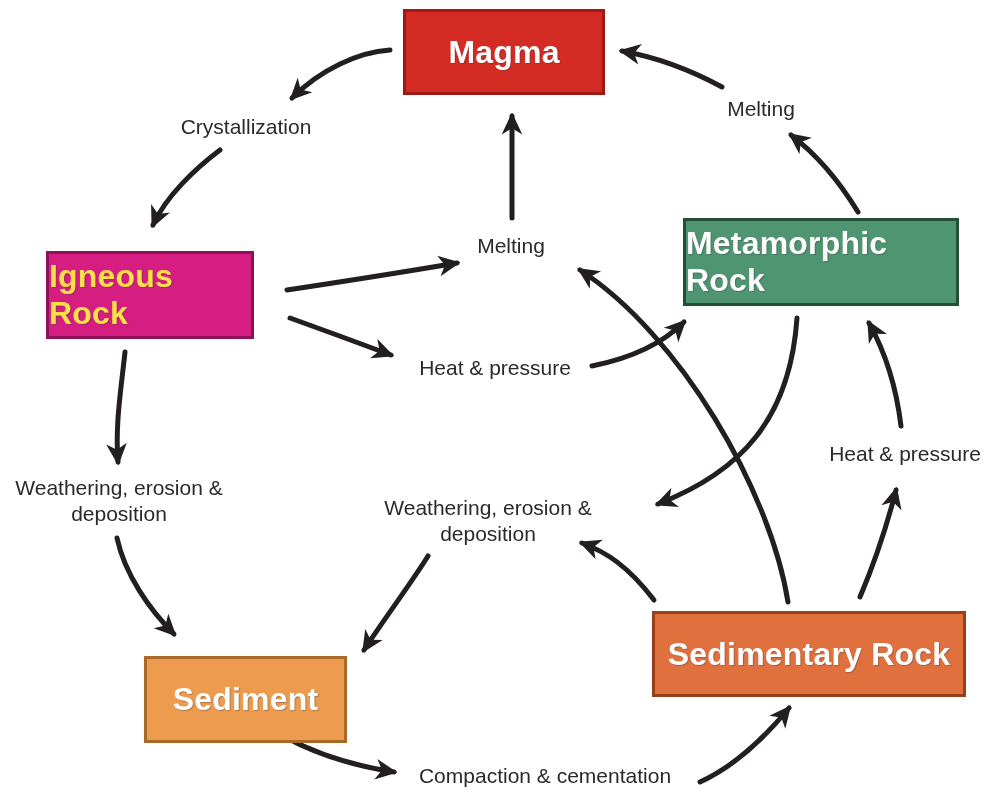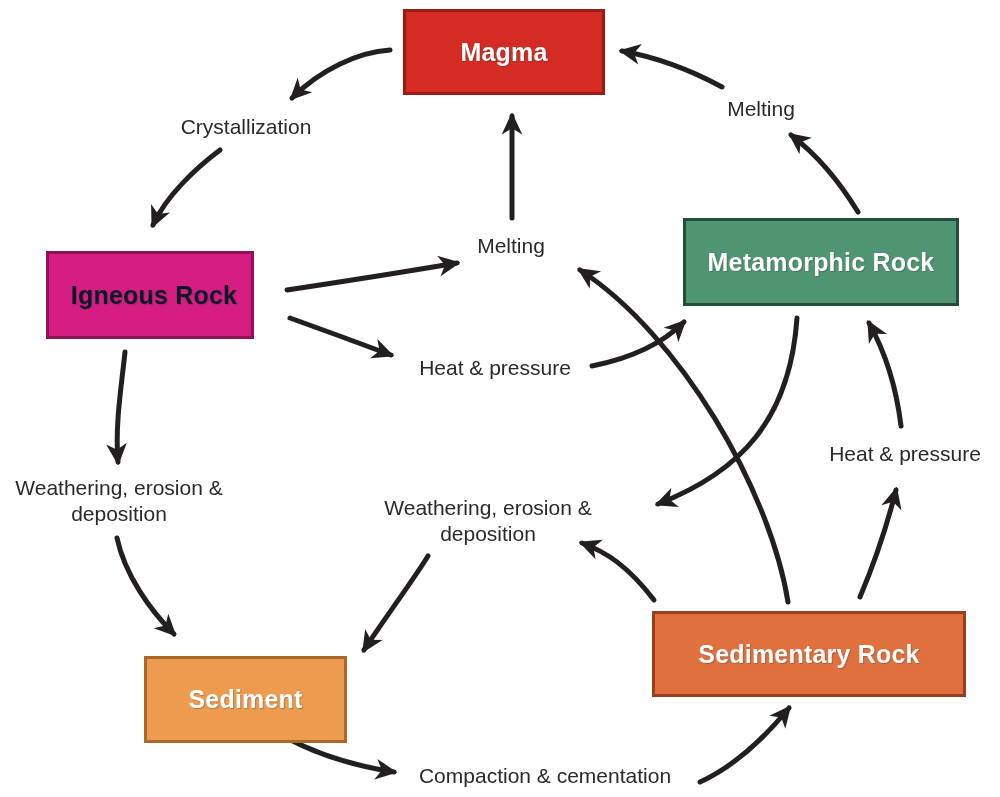--- a/index.html
+++ b/index.html
@@ -27,21 +27,21 @@
     stroke-linecap: round;
   }
   .node {
     position: absolute;
     display: flex;
     align-items: center;
     justify-content: center;
     border: 3px solid #000;
     box-sizing: border-box;
     color: #ffffff;
-    font-size: 25px;
+    font-size: 32px;
     font-weight: bold;
     letter-spacing: 0.2px;
     text-shadow: 1px 1px 1px rgba(60,60,60,0.35);
   }
   .node-magma        { left: 403px; top: 9px;   width: 202px; height: 86px; }
   .node-igneous      { left: 46px;  top: 251px; width: 208px; height: 88px; }
   .node-metamorphic  { left: 683px; top: 218px; width: 276px; height: 88px; }
   .node-sediment     { left: 144px; top: 640px; width: 203px; height: 87px; margin-top: 16px; }
   .node-sedimentary  { left: 652px; top: 611px; width: 314px; height: 86px; }
   .edge-label {
@@ -93,21 +93,21 @@
     <path class="arrow" d="M 285 737 C 320 756 355 766 394 772" marker-end="url(#ah)"></path>
     <path class="arrow" d="M 700 782 C 735 766 766 736 789 708" marker-end="url(#ah)"></path>
     <path class="arrow" d="M 860 597 Q 882 545 896 490" marker-end="url(#ah)"></path>
     <path class="arrow" d="M 901 426 Q 894 368 869 323" marker-end="url(#ah)"></path>
     <path class="arrow" d="M 858 212 Q 828 163 791 135" marker-end="url(#ah)"></path>
     <path class="arrow" d="M 722 87 Q 672 60 622 51" marker-end="url(#ah)"></path>
   </svg>
 
   <div class="node node-magma" style="background-color: rgb(212, 43, 36); border-color: rgb(158, 27, 20); color: rgb(255, 255, 255);">Magma</div>
 
-  <div class="node node-igneous" style="background-color: rgb(214, 29, 130); border-color: rgb(143, 17, 87); color: #0f172a; padding-left: 8px;">Igneous Rock</div>
+  <div class="node node-igneous" style="background-color: rgb(214, 29, 130); border-color: rgb(143, 17, 87); color: #fde047;">Igneous Rock</div>
 
   <div class="node node-metamorphic" style="background-color: rgb(79, 149, 113); border-color: rgb(35, 79, 55); color: rgb(255, 255, 255);">Metamorphic Rock</div>
 
   <div class="node node-sediment" style="background-color: rgb(236, 155, 79); border-color: rgb(169, 106, 40); color: rgb(255, 255, 255);">Sediment</div>
 
   <div class="node node-sedimentary" style="background-color: rgb(224, 113, 63); border-color: rgb(152, 64, 27); color: rgb(255, 255, 255);">Sedimentary Rock</div>
 
   <div class="edge-label lbl-crystallization">Crystallization</div>
 
   <div class="edge-label lbl-melting-top">Melting</div>

